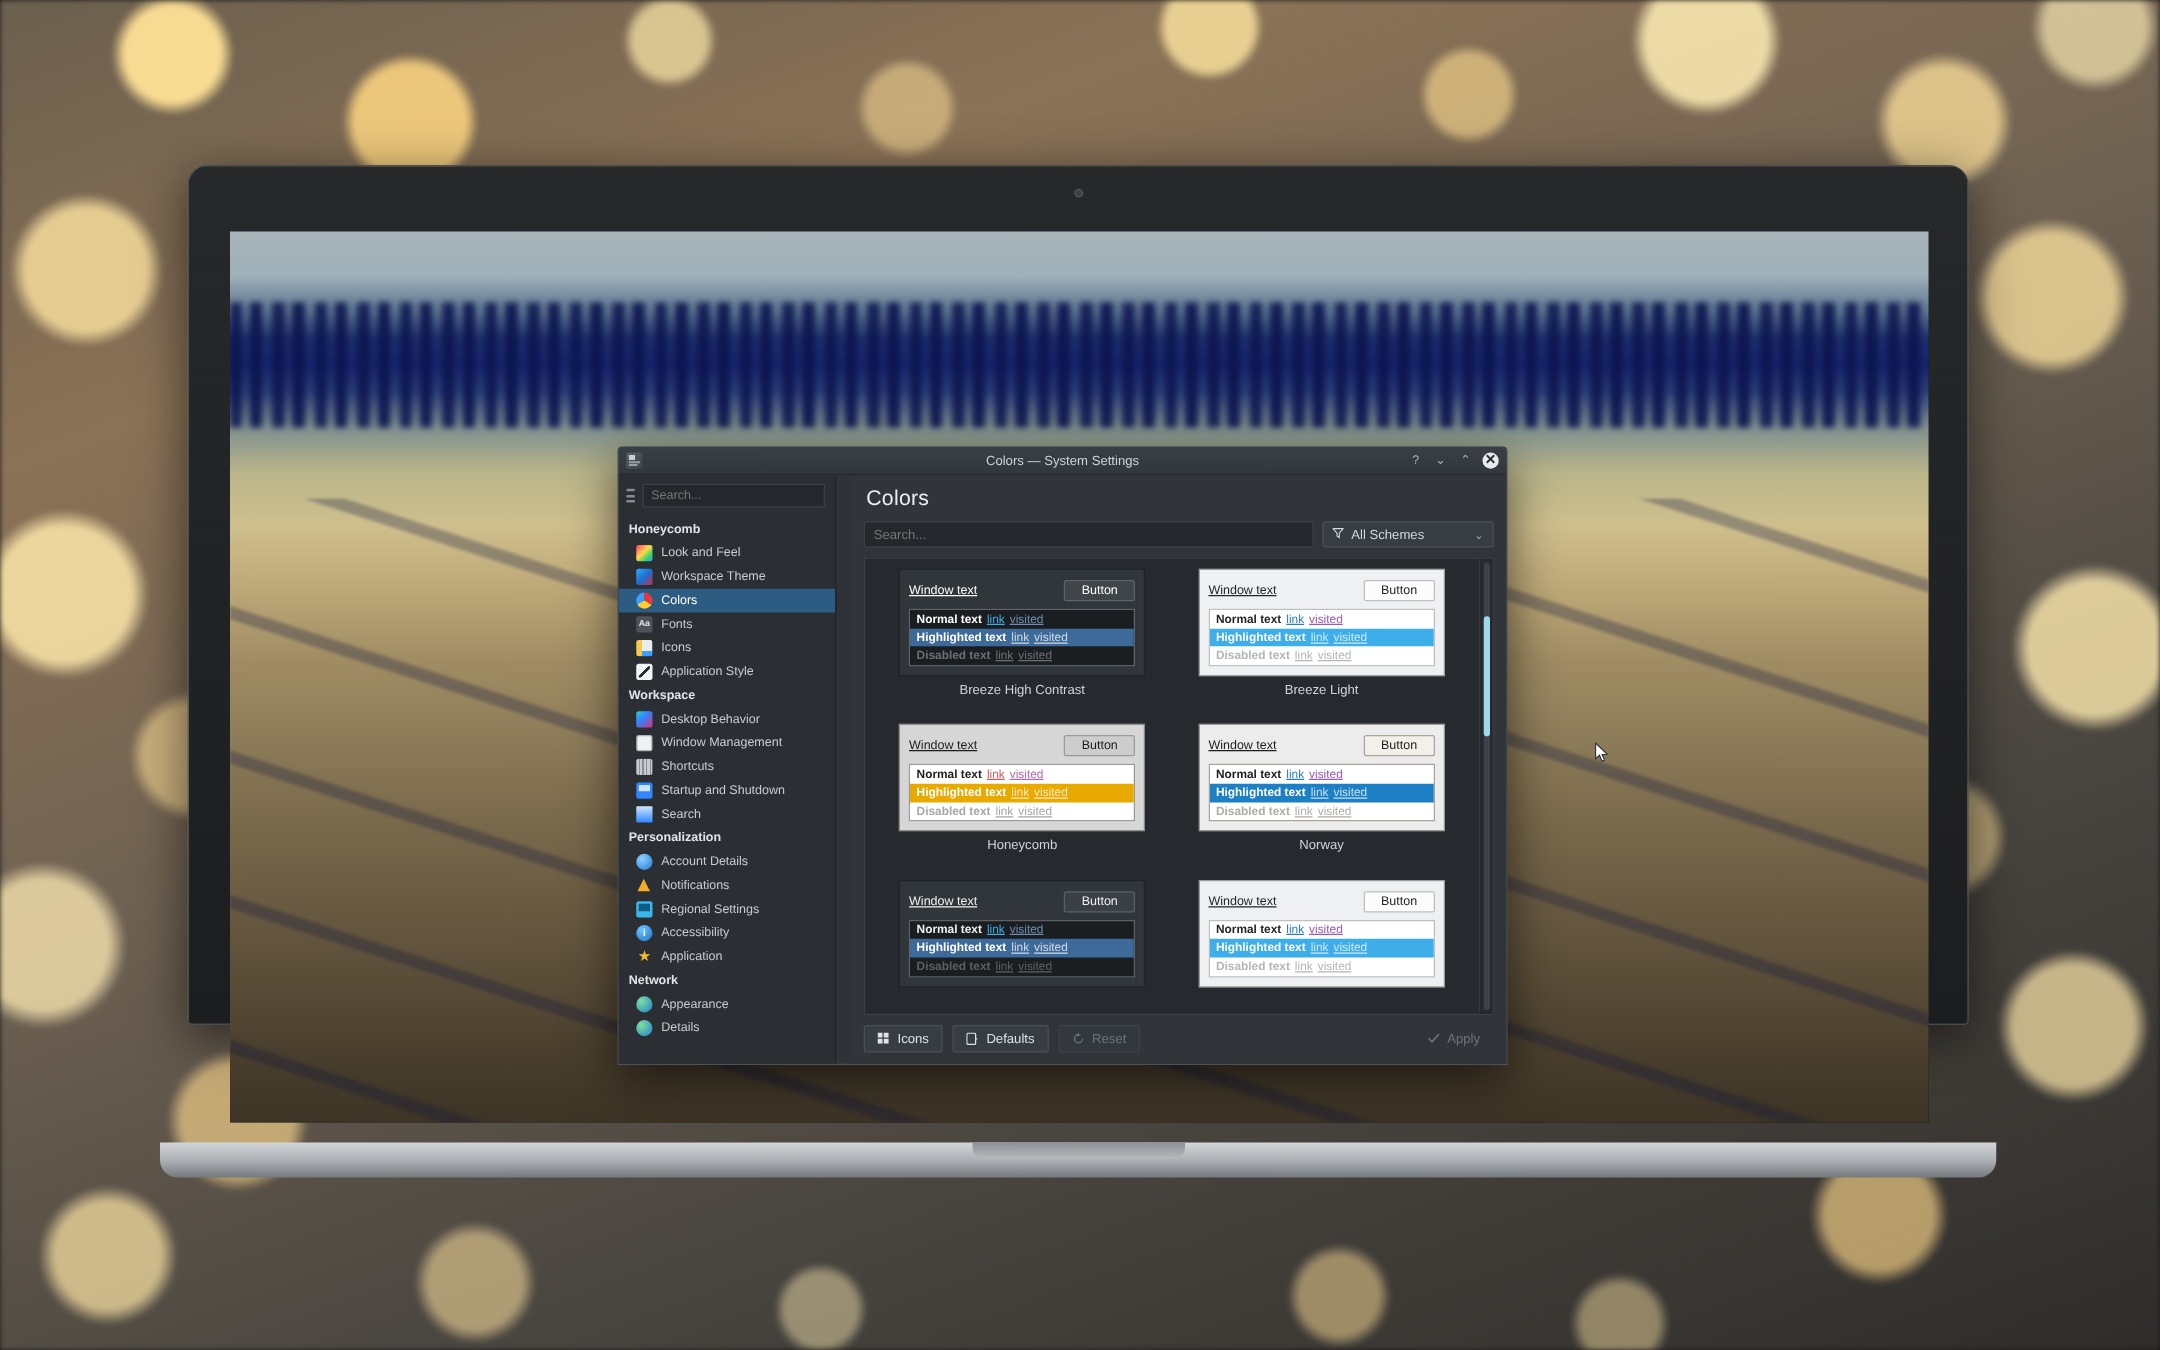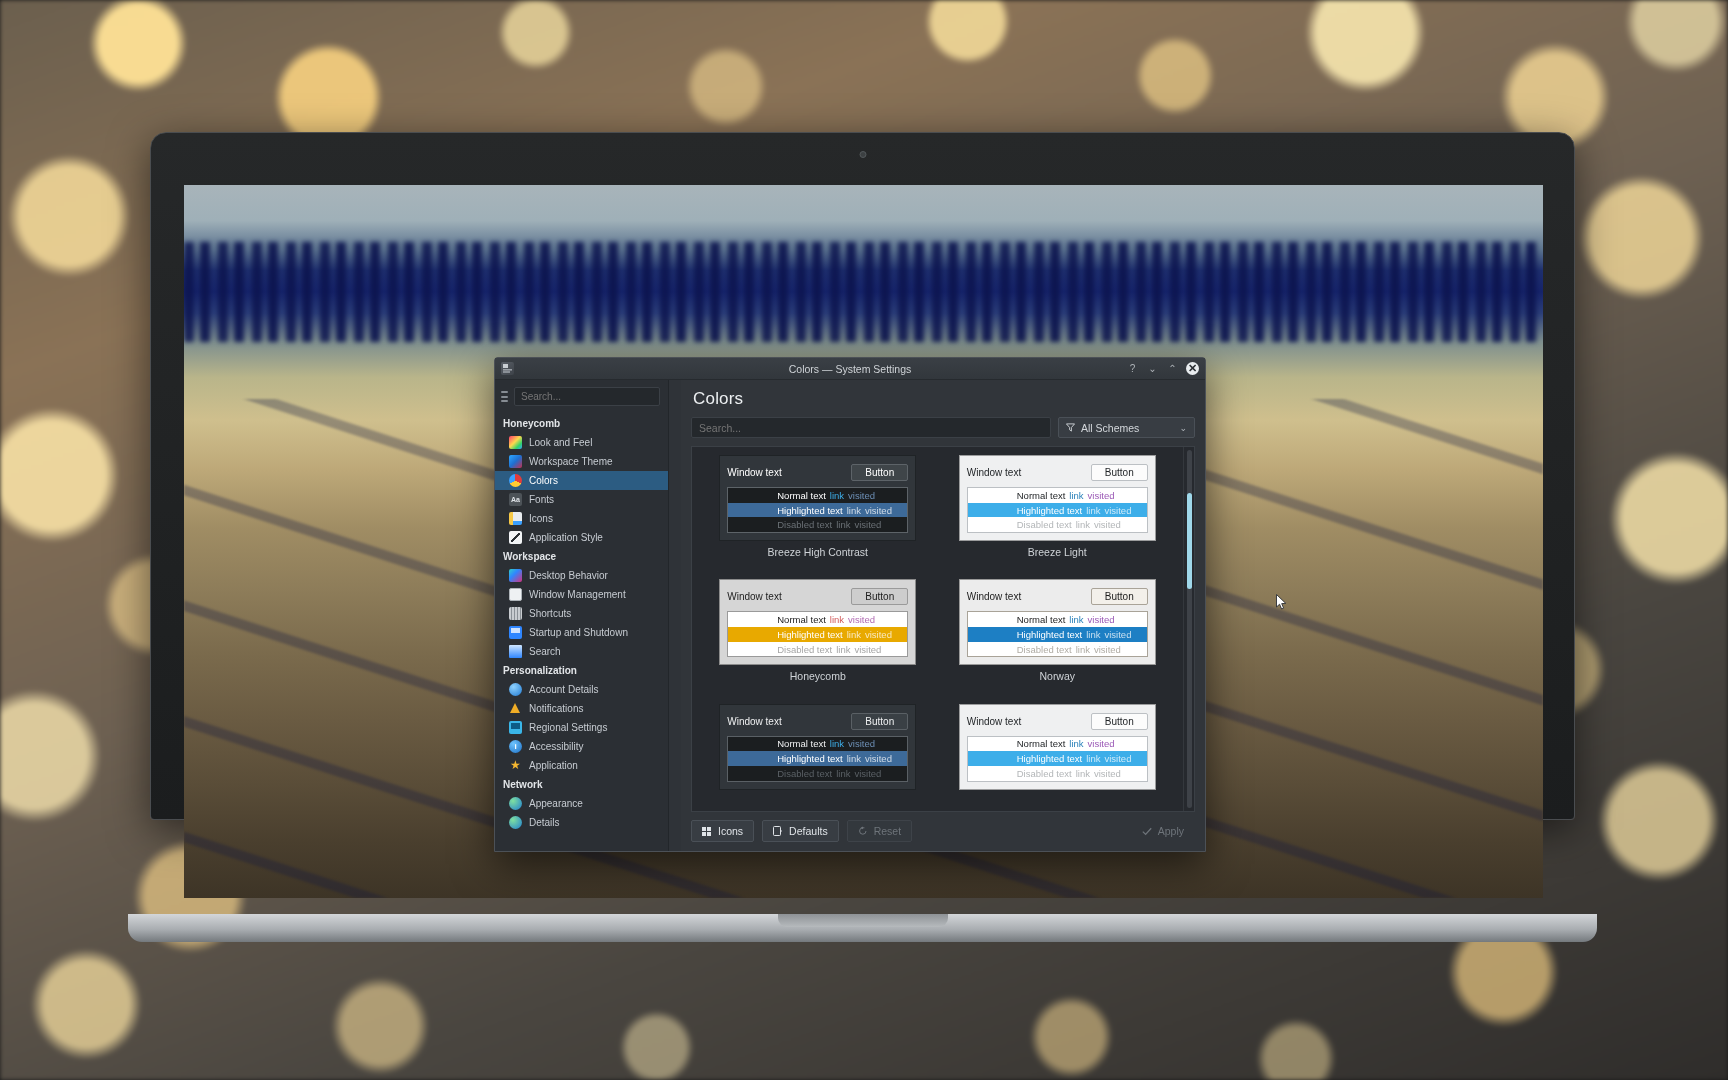--- a/index.html
+++ b/index.html
@@ -238,28 +238,28 @@
     flex:1; display:grid; grid-template-columns:1fr 1fr;
     gap:0 0; padding:8px 6px 0 6px; overflow:hidden;
   }
   .scheme-cell { display:flex; flex-direction:column; align-items:center; padding:0 0 8px 0; }
   .preview {
     width:197px; height:86px; padding:8px 7px 7px 7px;
     display:flex; flex-direction:column; gap:6px;
     border:1px solid rgba(0,0,0,0.35);
   }
   .preview-top { display:flex; align-items:center; justify-content:space-between; }
-  .preview-wintext { font-size:10px; }
+  .preview-wintext { font-size:10px;text-decoration:underline; }
   .preview-btn {
     font-size:10px; padding:2px 13px; border-radius:2px; border:1px solid;
   }
   .preview-list { flex:1; border:1px solid; display:flex; flex-direction:column; }
   .preview-row { flex:1; display:flex; align-items:center; gap:4px; padding:0 5px; font-size:9.5px; }
-  .preview-row .lbl { font-weight:normal;margin-left:44px; }
-  .preview-row .lnk, .preview-row .vis { }
+  .preview-row .lbl { font-weight:bold; }
+  .preview-row .lnk, .preview-row .vis { text-decoration:underline; }
   .scheme-name { font-size:10.5px; color:#cfd3d7; margin-top:5px; }
 
   #scheme-scrollbar {
     width:11px; flex:0 0 11px; background:#26292e;
     border-left:1px solid #34383d; position:relative;
   }
   #scroll-track { position:absolute; left:3px; top:3px; width:5px; bottom:3px; background:#3e4248; border-radius:3px; }
   #scroll-thumb { position:absolute; left:3px; top:46px; width:5px; height:96px; background:#9fd8ea; border-radius:3px; }
 
   #store-row { display:flex; justify-content:flex-end; gap:8px; padding:8px 10px 0 10px; }

